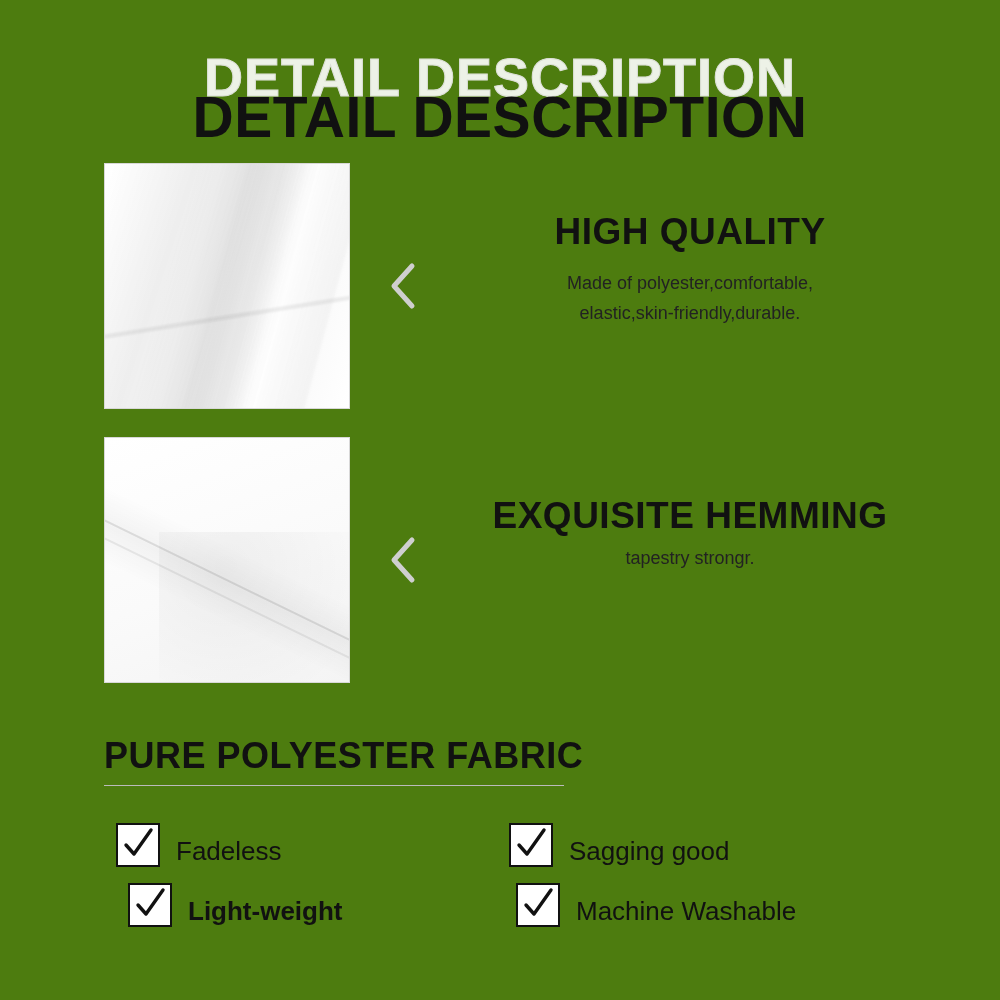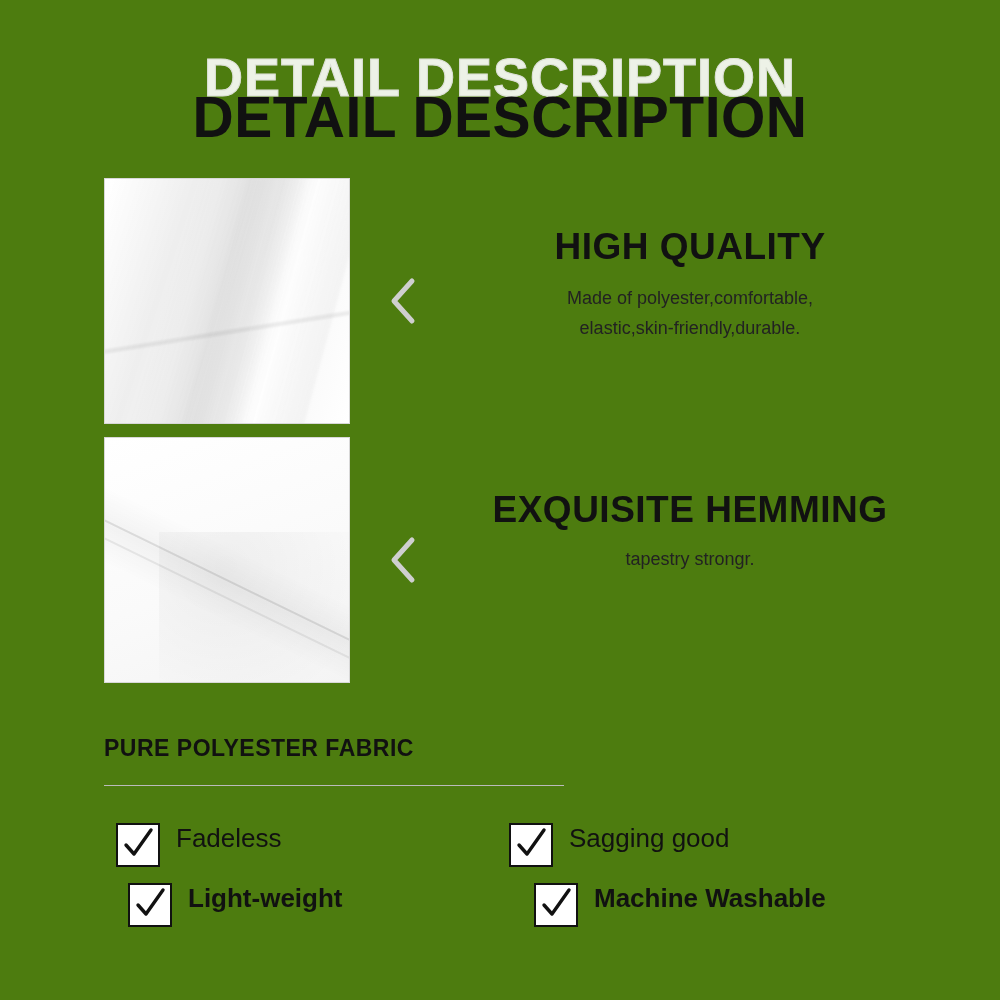--- a/index.html
+++ b/index.html
@@ -191,21 +191,21 @@
     position: absolute;
     left: 0;
     top: 735px;
     width: 1000px;
   }
   .bottom h3 {
     position: absolute;
     left: 104px;
     top: 0;
     margin: 0;
-    font-size: 23px;
+    font-size: 36px;
     font-weight: 600;
     letter-spacing: 0.5px;
     color: #111111;
     white-space: nowrap;
   }
   .rule {
     position: absolute;
     left: 104px;
     top: 50px;
     width: 460px;
@@ -214,21 +214,21 @@
   }
   .checks {
     position: absolute;
     left: 104px;
     top: 74px;
     width: 800px;
   }
   .check-item {
     position: absolute;
     display: flex;
-    align-items: flex-start;
+    align-items: flex-end;
     gap: 16px;
     padding-left: 12px;
   }
   .check-box {
     width: 40px;
     height: 40px;
     border: 2px solid #111111;
     position: relative;
     flex: 0 0 auto;
     background: #ffffff;
@@ -247,21 +247,21 @@
 </head>
 <body>
 
 <div class="page">
 
   <div class="header">
     <div class="ghost-title">DETAIL DESCRIPTION</div>
     <div class="main-title">DETAIL DESCRIPTION</div>
   </div>
 
-  <div class="feature" style="top:178px;height:246px;">
+  <div class="feature" style="top:163px;height:246px;">
     <div class="thumb" style="top:0;">
       <div class="cloth1">
         <div class="cloth1-fold"></div>
         <div class="cloth1-edge"></div>
       </div>
     </div>
 
     <div class="arrow" style="top:97px;">
       <svg width="36" height="52" viewBox="0 0 36 52" aria-hidden="true">
         <polyline points="26,6 8,26 26,46" fill="none" stroke="#cfcfcf" stroke-width="5" stroke-linecap="round" stroke-linejoin="round"></polyline>
@@ -284,23 +284,23 @@
         <div class="cloth2-shade"></div>
       </div>
     </div>
 
     <div class="arrow" style="top:97px;">
       <svg width="36" height="52" viewBox="0 0 36 52" aria-hidden="true">
         <polyline points="26,6 8,26 26,46" fill="none" stroke="#cfcfcf" stroke-width="5" stroke-linecap="round" stroke-linejoin="round"></polyline>
       </svg>
     </div>
 
-    <div class="text-col" style="top:52px;">
+    <div class="text-col" style="top:58px;">
       <h2>EXQUISITE HEMMING</h2>
-      <p style="margin-top:16px;">tapestry strongr.</p>
+      <p style="margin-top:9px;">tapestry strongr.</p>
     </div>
   </div>
 
   <div class="bottom">
     <h3>PURE POLYESTER FABRIC</h3>
     <div class="rule"></div>
 
     <div class="checks">
 
       <div class="check-item" style="left:0px;top:14px;">
@@ -323,21 +323,21 @@
 
       <div class="check-item" style="left:12px;top:74px;font-weight:bold;">
         <span class="check-box">
           <svg width="34" height="34" viewBox="0 0 34 34" aria-hidden="true">
             <polyline points="5,18 13,27 30,3" fill="none" stroke="#111111" stroke-width="3.4" stroke-linecap="round" stroke-linejoin="round"></polyline>
           </svg>
         </span>
         <span class="check-label">Light-weight</span>
       </div>
 
-      <div class="check-item" style="left:418px;top:74px;font-weight:bold;">
+      <div class="check-item" style="left:400px;top:74px;">
         <span class="check-box">
           <svg width="34" height="34" viewBox="0 0 34 34" aria-hidden="true">
             <polyline points="5,18 13,27 30,3" fill="none" stroke="#111111" stroke-width="3.4" stroke-linecap="round" stroke-linejoin="round"></polyline>
           </svg>
         </span>
         <span class="check-label">Machine Washable</span>
       </div>
 
     </div>
   </div>

